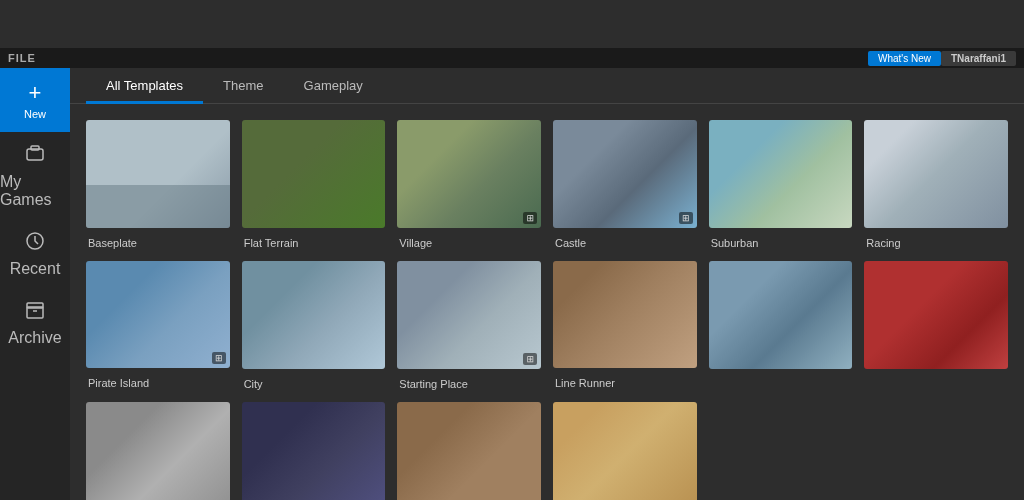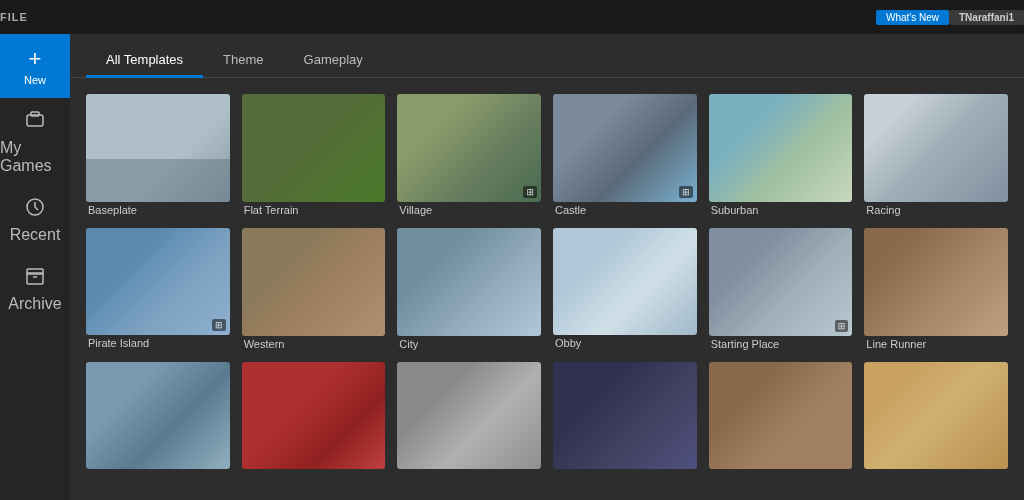--- a/index.html
+++ b/index.html
@@ -9,27 +9,28 @@
       background: #2d2d2d;
       font-family: 'Segoe UI', Arial, sans-serif;
       color: #fff;
       overflow: hidden;
       display: flex;
       flex-direction: column;
     }
 
     
     .topbar {
-      height: 34px;
+      height: 20px;
       background: #1a1a1a;
       display: flex;
       align-items: center;
-      padding: 0 0;
+      padding: 0 8px;
       justify-content: space-between;
       flex-shrink: 0;
+      margin-top: 48px;
     }
     .topbar-left {
       font-size: 11px;
       color: #aaa;
       font-weight: bold;
       letter-spacing: 1px;
     }
     .topbar-right {
       display: flex;
     }
@@ -117,21 +118,21 @@
     }
 
     
     .tabs-header {
       display: flex;
       align-items: flex-end;
       padding: 0 16px;
       background: #2d2d2d;
       border-bottom: 1px solid #444;
       flex-shrink: 0;
-      height: 44px;
+      height: 36px;
     }
     .tab {
       padding: 10px 20px 8px;
       font-size: 13px;
       color: #bbb;
       cursor: pointer;
       border-bottom: 3px solid transparent;
       margin-bottom: -1px;
     }
     .tab.active {
@@ -208,21 +209,21 @@
       gap: 2px;
     }
     .badge-icon {
       font-size: 9px;
       color: #ddd;
     }
 
     .template-name {
       font-size: 11px;
       color: #ccc;
-      margin-top: 2px;
+      margin-top: 9px;
       padding: 0 2px;
       white-space: nowrap;
       overflow: hidden;
       text-overflow: ellipsis;
     }
 
     
     .thumb-baseplate::after {
       content: '';
       position: absolute;
@@ -325,30 +326,22 @@
 
         <div class="template-card">
           <div class="template-thumb thumb-pirate">
             <div class="template-badge">
               <span class="badge-icon">⊞</span>
             </div>
           </div>
           <span class="template-name">Pirate Island</span>
         </div>
         <div class="template-card">
-          <div class="template-thumb thumb-western"></div>
-          <span class="template-name">Western</span>
-        </div>
-        <div class="template-card">
           <div class="template-thumb thumb-city"></div>
           <span class="template-name">City</span>
-        </div>
-        <div class="template-card">
-          <div class="template-thumb thumb-obby"></div>
-          <span class="template-name">Obby</span>
         </div>
         <div class="template-card">
           <div class="template-thumb thumb-starting-place">
             <div class="template-badge">
               <span class="badge-icon">⊞</span>
             </div>
           </div>
           <span class="template-name">Starting Place</span>
         </div>
         <div class="template-card">

